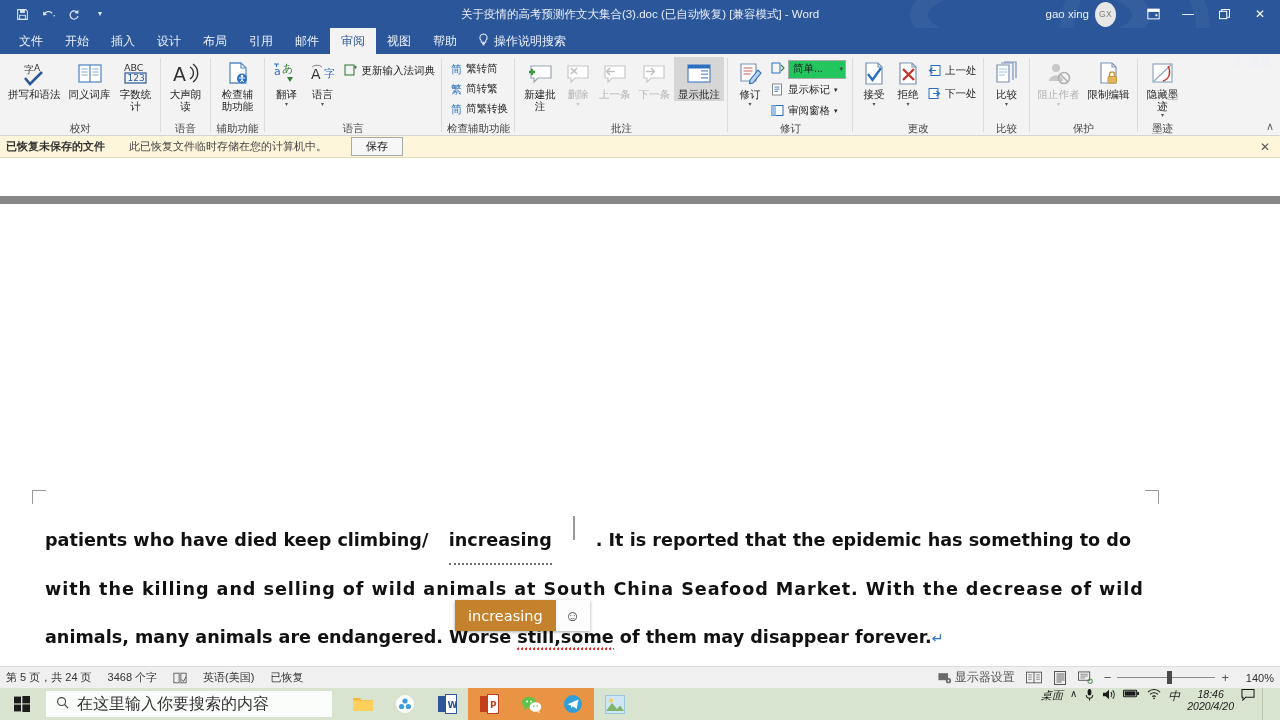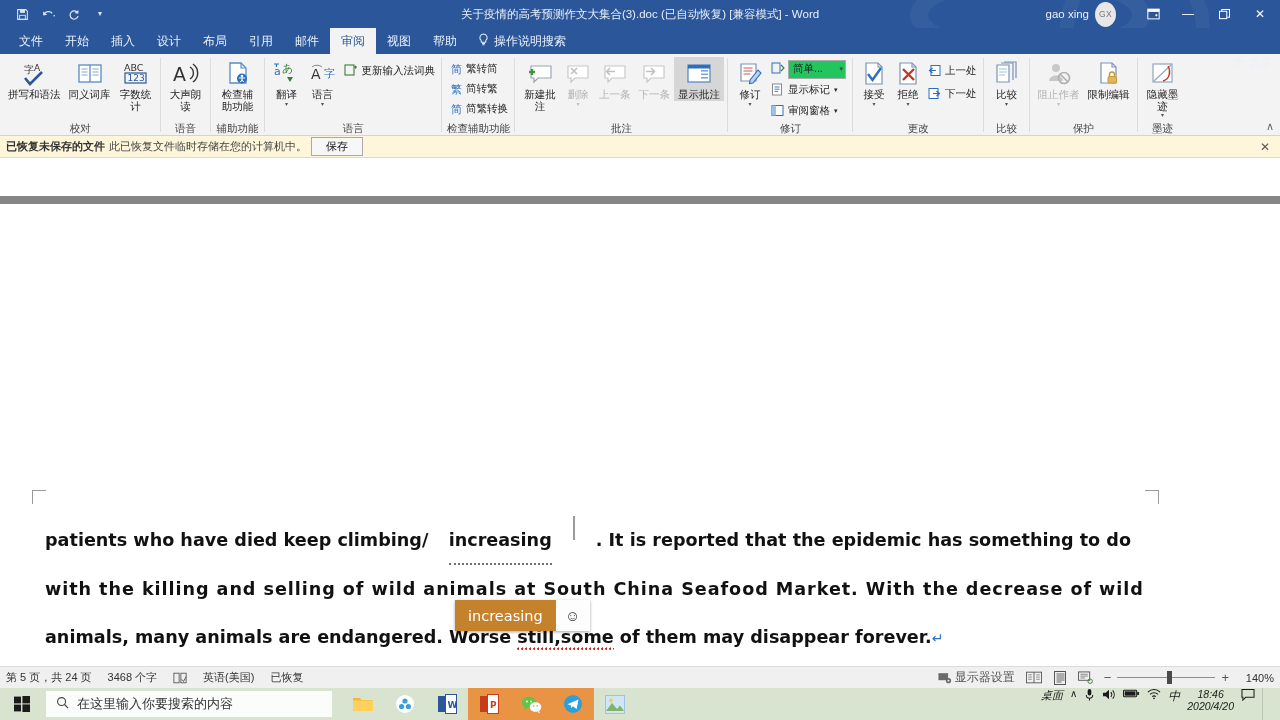--- a/index.html
+++ b/index.html
@@ -101,21 +101,21 @@
   .combo{
     display:flex; align-items:center; justify-content:space-between;
     width:58px; height:19px; border:1px solid #ababab; background:#22c55e;
     font-size:10.5px; padding:0 2px 0 4px; color:#222;
   }
 
   
   #msgbar{
     height:22px; background:#fdf6da; border-bottom:1px solid #e3dcb8;
     display:flex; align-items:center; padding:0 6px; font-size:11px; color:#333;
-    gap:4px;
+    gap:24px;
   }
   #msgbar .b{ font-weight:bold; }
   #msgbar .note{ color:#444; }
   #savebtn{
     border:1px solid #a9a9a9; background:#f7f7f7; font-size:11px;
     padding:1px 14px; color:#111;
   }
   #msgclose{ margin-left:auto; color:#555; font-size:12px; padding-right:4px; }
 
   
@@ -187,21 +187,21 @@
   .vicon{ color:#555; font-size:12px; display:flex; align-items:center; }
 
   
   #taskbar{
     height:32px; background:#d8e4d0; display:flex; align-items:center;
     padding:0; position:relative;
   }
   #startbtn{ width:44px; height:32px; display:flex; align-items:center; justify-content:center; }
   #searchbox{
     width:286px; height:26px; background:#fbfdfb; display:flex; align-items:center;
-    gap:8px; padding:0 10px; font-size:13px; color:#333; margin-left:2px;
+    gap:8px; padding:0 10px; font-size:16px; color:#333; margin-left:2px;
   }
   .tbicon{ width:42px; height:32px; display:flex; align-items:center; justify-content:center; }
   .tbicon.act{ background:#e89444; }
   #tray{ margin-left:auto; display:flex; align-items:flex-start; gap:7px; padding-right:4px; font-size:11px; color:#1b1b1b;font-style:italic; }
   #clock{ text-align:center; line-height:12px; font-size:10.5px; }
   #showdesk{ width:14px; height:32px; border-left:1px solid #b9c6b0; }
   .chev{ font-size:10px; }
 </style>
 </head>
 <body>

